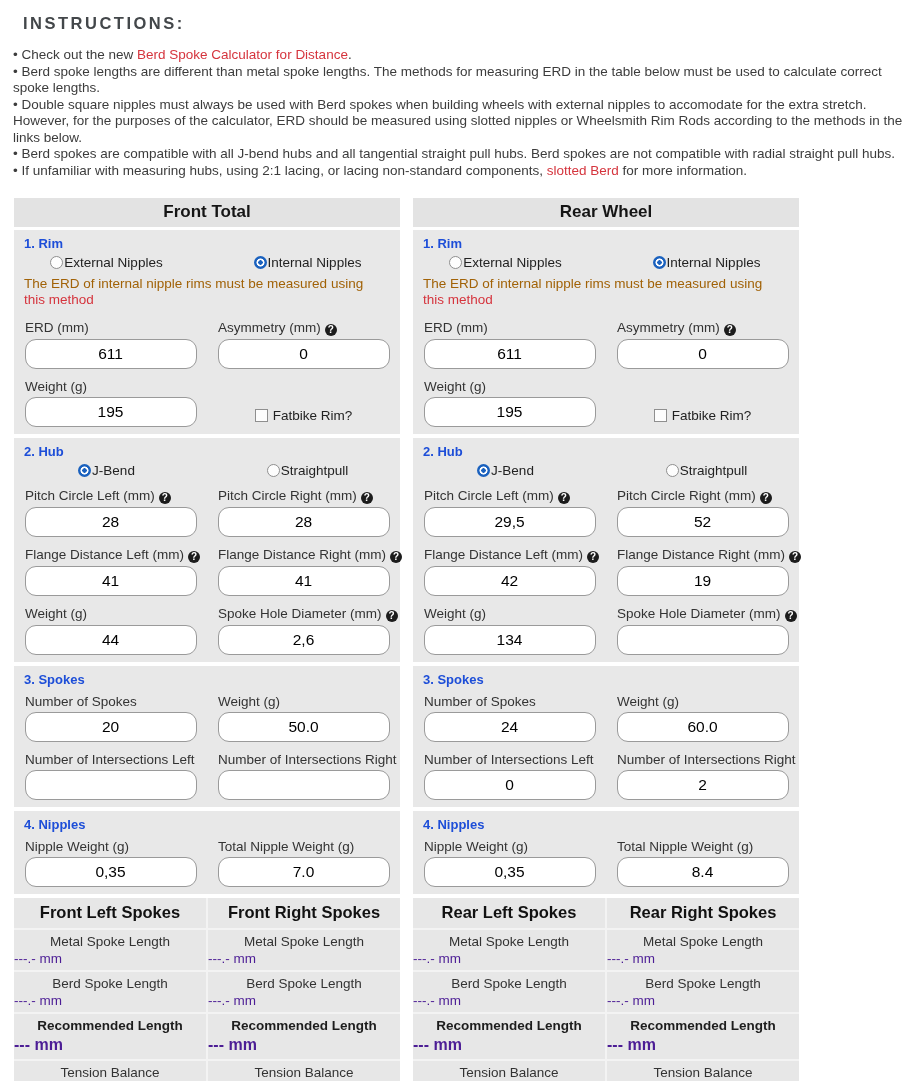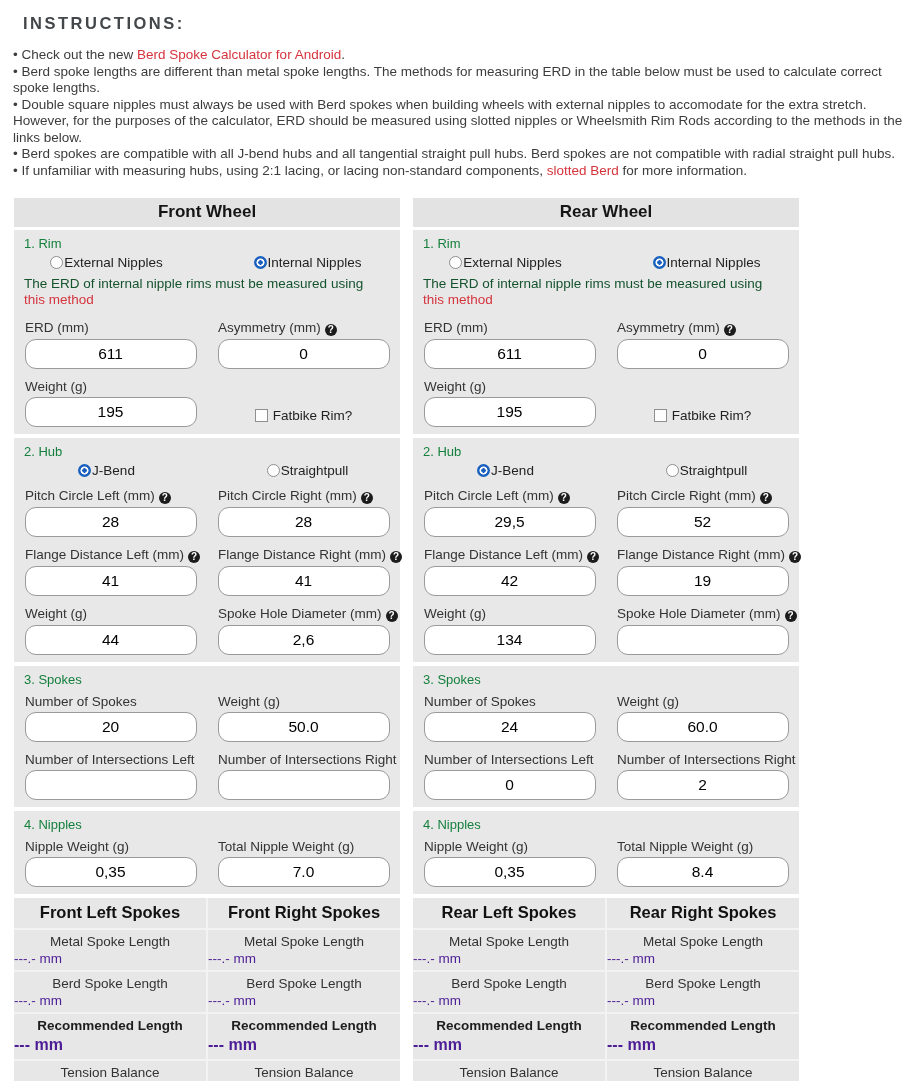--- a/index.html
+++ b/index.html
@@ -17,21 +17,21 @@
   a.red{color:#d5343d;text-decoration:none;cursor:pointer;}
 
   
   .wheels{display:flex;gap:13px;margin:19px 0 0 4px;}
   .panel{width:386px;}
   .band-title{
     background:#e3e3e3;text-align:center;font-weight:bold;font-size:17px;color:#151515;
     padding:4px 0 5px;margin-bottom:3px;
   }
   .sec{background:#e8e8e8;margin-bottom:4px;padding-bottom:4px;}
-  .sec-title{font-weight:normal;font-size:13px;color:#15803d;padding:6px 0 2px 10px;}
+  .sec-title{font-weight:bold;font-size:13px;color:#1d4ed8;padding:6px 0 2px 10px;}
   .row{display:flex;}
   .cell{width:50%;box-sizing:border-box;}
   .lbl{font-size:13.5px;color:#333;padding:7px 0 2px 11px;white-space:nowrap;}
   .lbl.tight{padding-top:5px;}
   .inp{
     display:block;width:172px;height:30px;margin:1px auto 3px;border:1px solid #9a9a9a;
     border-radius:11px;background:#fff;text-align:center;font-size:15.5px;color:#000;
     font-family:inherit;padding:0;box-sizing:border-box;outline:none;
   }
   .radio-row{padding:2px 0 3px;gap:16px;}
@@ -43,21 +43,21 @@
   }
   .radio.checked{
     border:none;
     background:radial-gradient(closest-side,#1a61be 0 31%,#fff 38% 58%,#1a61be 66% 100%);
   }
   .checkbox{
     width:13px;height:13px;border:1px solid #8f8f8f;background:#fdfdfd;
     display:inline-block;flex:none;margin-right:5px;box-sizing:border-box;
   }
   .cb-cell{display:flex;align-items:center;justify-content:center;padding-top:4px;}
-  .note{font-size:13.5px;color:#14532d;padding:3px 0 0 10px;}
+  .note{font-size:13.5px;color:#a16207;padding:3px 0 0 10px;}
   .note-link{font-size:13.5px;padding:1px 0 6px 10px;}
   .help{
     display:inline-block;width:12px;height:12px;border-radius:50%;background:#1c1c1c;
     color:#fff;font-size:10px;line-height:12px;font-weight:bold;text-align:center;
     margin-left:4px;vertical-align:-1px;
   }
   .help::after{content:"?";}
 
   
   .results{display:flex;background:#e7e7e7;}
@@ -79,31 +79,31 @@
   }
 </style>
 </head>
 <body>
 
 <div class="page">
 
   <div class="instructions-heading">INSTRUCTIONS:</div>
 
   <div class="bullets">
-    <p><span>• Check out the new </span><a class="red">Berd Spoke Calculator for Android</a><span>.</span></p>
+    <p><span>• Check out the new </span><a class="red">Berd Spoke Calculator for Distance</a><span>.</span></p>
     <p><span>• Berd spoke lengths are different than metal spoke lengths. The methods for measuring ERD in the table below must be used to calculate correct spoke lengths.</span></p>
     <p><span>• Double square nipples must always be used with Berd spokes when building wheels with external nipples to accomodate for the extra stretch. However, for the purposes of the calculator, ERD should be measured using slotted nipples or Wheelsmith Rim Rods according to the methods in the links below.</span></p>
     <p><span>• Berd spokes are compatible with all J-bend hubs and all tangential straight pull hubs. Berd spokes are not compatible with radial straight pull hubs.</span></p>
     <p><span>• If unfamiliar with measuring hubs, using 2:1 lacing, or lacing non-standard components, </span><a class="red">slotted Berd</a><span> for more information.</span></p>
   </div>
 
   <div class="wheels">
 
     <div class="panel">
-      <div class="band-title">Front Wheel</div>
+      <div class="band-title">Front Total</div>
 
       <div class="sec">
         <div class="sec-title">1. Rim</div>
         <div class="row radio-row">
           <div class="cell rc">
             <span class="radio"></span>
             <span class="rlab">External Nipples</span>
           </div>
           <div class="cell rc">
             <span class="radio checked"></span>

